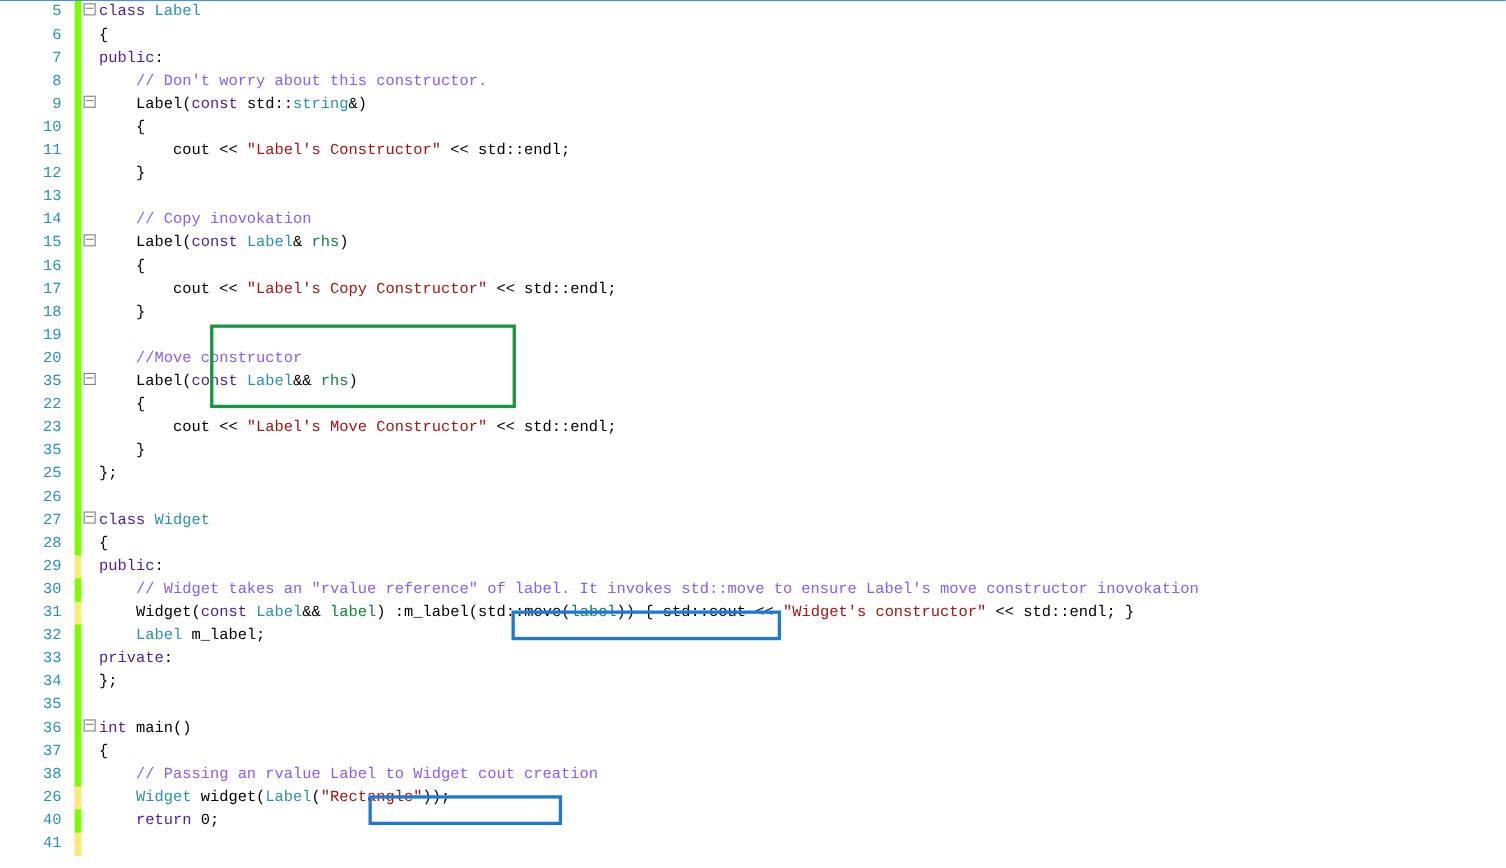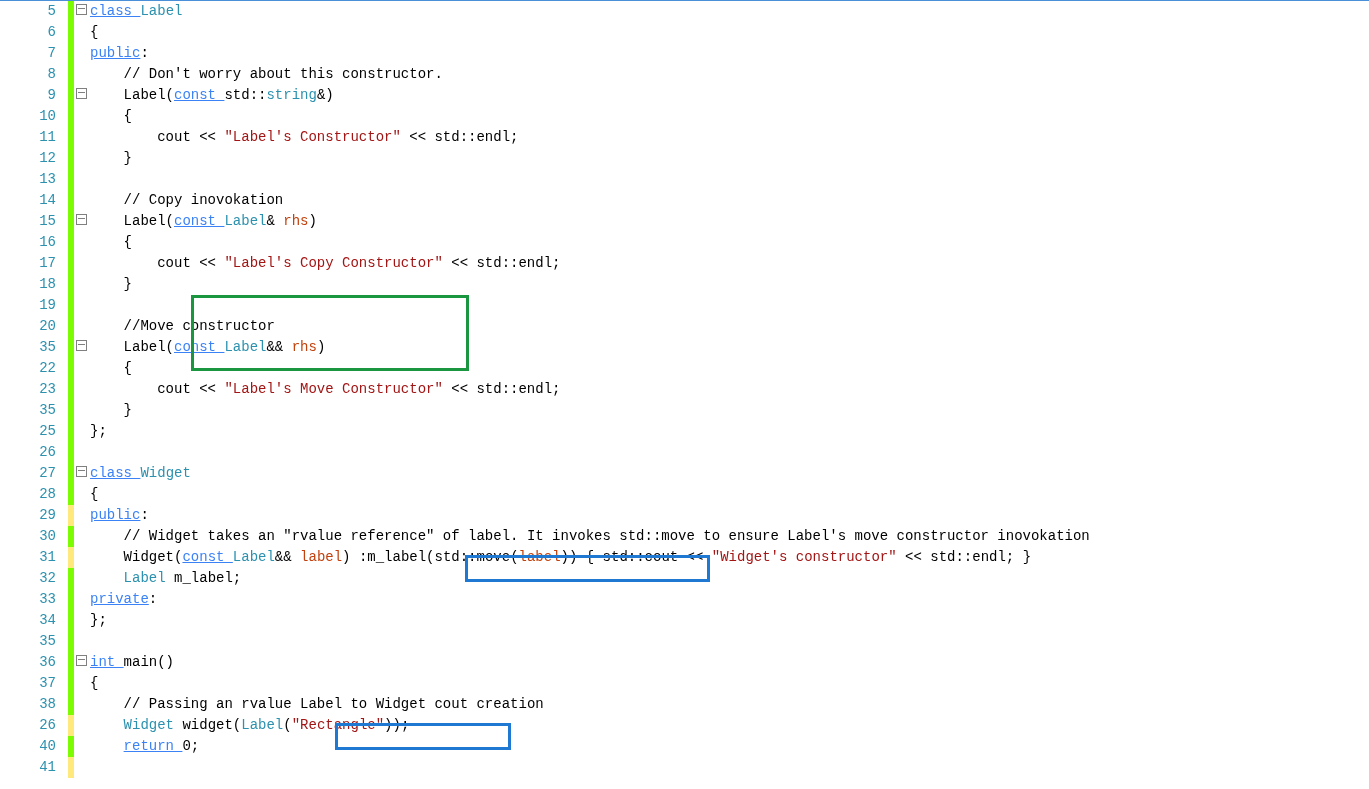--- a/index.html
+++ b/index.html
@@ -64,25 +64,25 @@
   .code {
     flex: 1;
     position: relative;
   }
   .code-line {
     height: 21px;
     line-height: 21px;
     white-space: pre;
     padding-left: 2px;
   }
-  .kw { color: #3b82f6; text-decoration: underline; }
+  .kw { color: #4c1d95; }
   .type { color: #2b91af; }
   .str { color: #a31515; }
-  .cmt { color: #000000; }
-  .param { color: #c2410c; text-align: center; }
+  .cmt { color: #8b5cf6; }
+  .param { color: #15803d; text-align: center; }
   .plain { color: #000; }
 
   .hl-box {
     position: absolute;
     border: 3px solid;
     pointer-events: none;
   }
   .hl-green { border-color: #1a9641; }
   .hl-blue  { border-color: #1f78d1; }
 </style>

